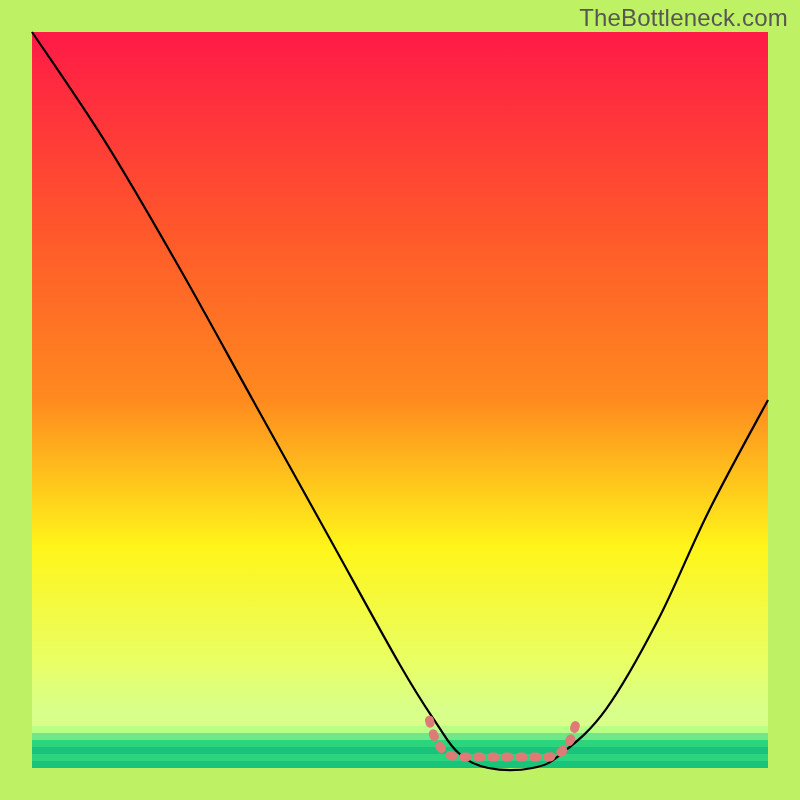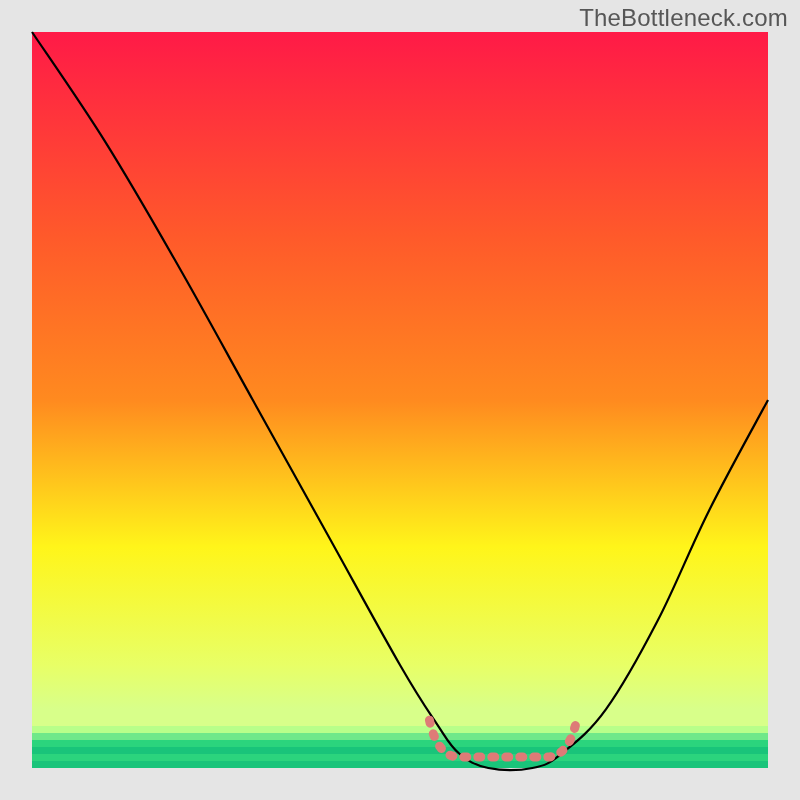--- a/index.html
+++ b/index.html
@@ -7,21 +7,21 @@
     padding: 0;
     width: 800px;
     height: 800px;
     background: #000;
     overflow: hidden;
   }
   .frame {
     position: relative;
     width: 800px;
     height: 800px;
-    background: #e5e5e5;
+    background: #bef264;
   }
   .watermark {
     position: absolute;
     top: 4px;
     right: 12px;
     font-family: Arial, Helvetica, sans-serif;
     font-size: 24px;
     font-weight: 400;
     color: #565656;
     letter-spacing: 0.2px;

